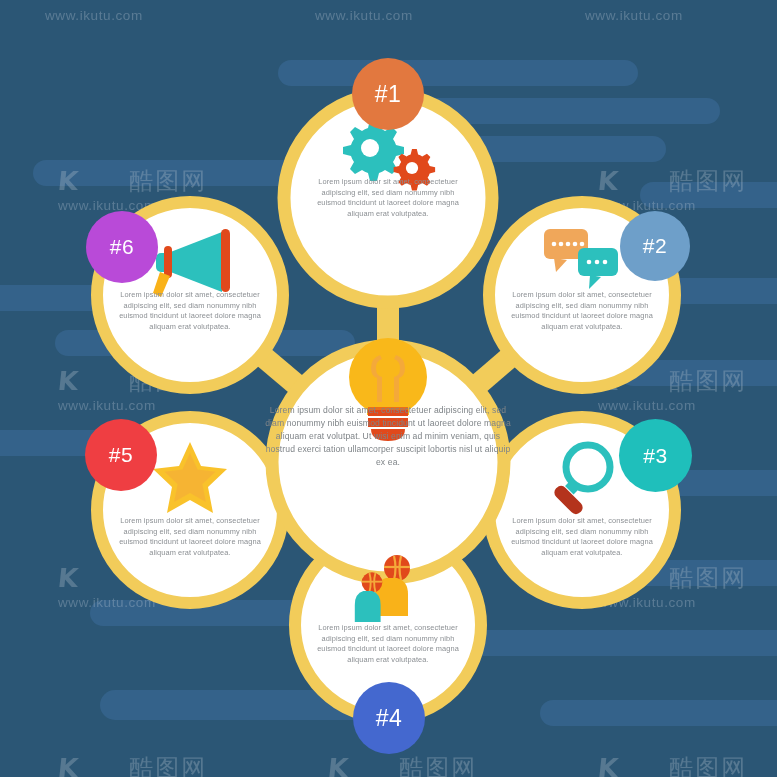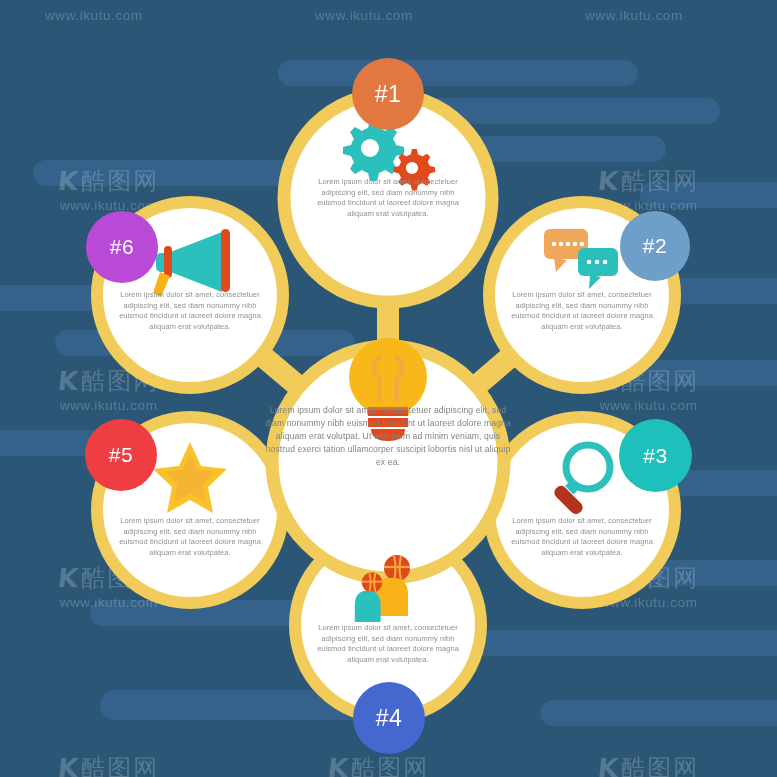--- a/index.html
+++ b/index.html
@@ -29,26 +29,26 @@
   .badge{
     position:absolute;border-radius:50%;
     display:flex;align-items:center;justify-content:center;
     color:#fff;font-size:23px;font-weight:400;
     letter-spacing:.5px;
   }
   .badge.small{font-size:21px;}
 
   
   .wm{position:absolute;pointer-events:none;user-select:none;
-      display:flex;flex-direction:column;align-items:center;opacity:.30;}
+      display:flex;flex-direction:column;align-items:flex-start;opacity:.30;}
   .wm-logo{display:flex;align-items:center;gap:3px;}
   .wm-k{font-size:26px;font-weight:700;color:#b9c6d2;line-height:1;
         transform:skewX(-6deg);font-family:"DejaVu Sans",sans-serif;}
   .wm-cn{font-size:24px;color:#b9c6d2;letter-spacing:2px;line-height:1;
-         font-family:Liberation Serif, serif;}
+         font-family:Liberation Serif, serif;margin-left:48px;}
   .wm-url{font-size:13.5px;color:#c3cedb;letter-spacing:.6px;margin-top:4px;}
   .wm-top .wm-url{margin-top:0;}
 </style>
 </head>
 <body>
 
 <div id="stage">
 
   <div>
     <div class="bg-bar" style="left:278px;top:60px;width:360px;height:26px;"></div>

